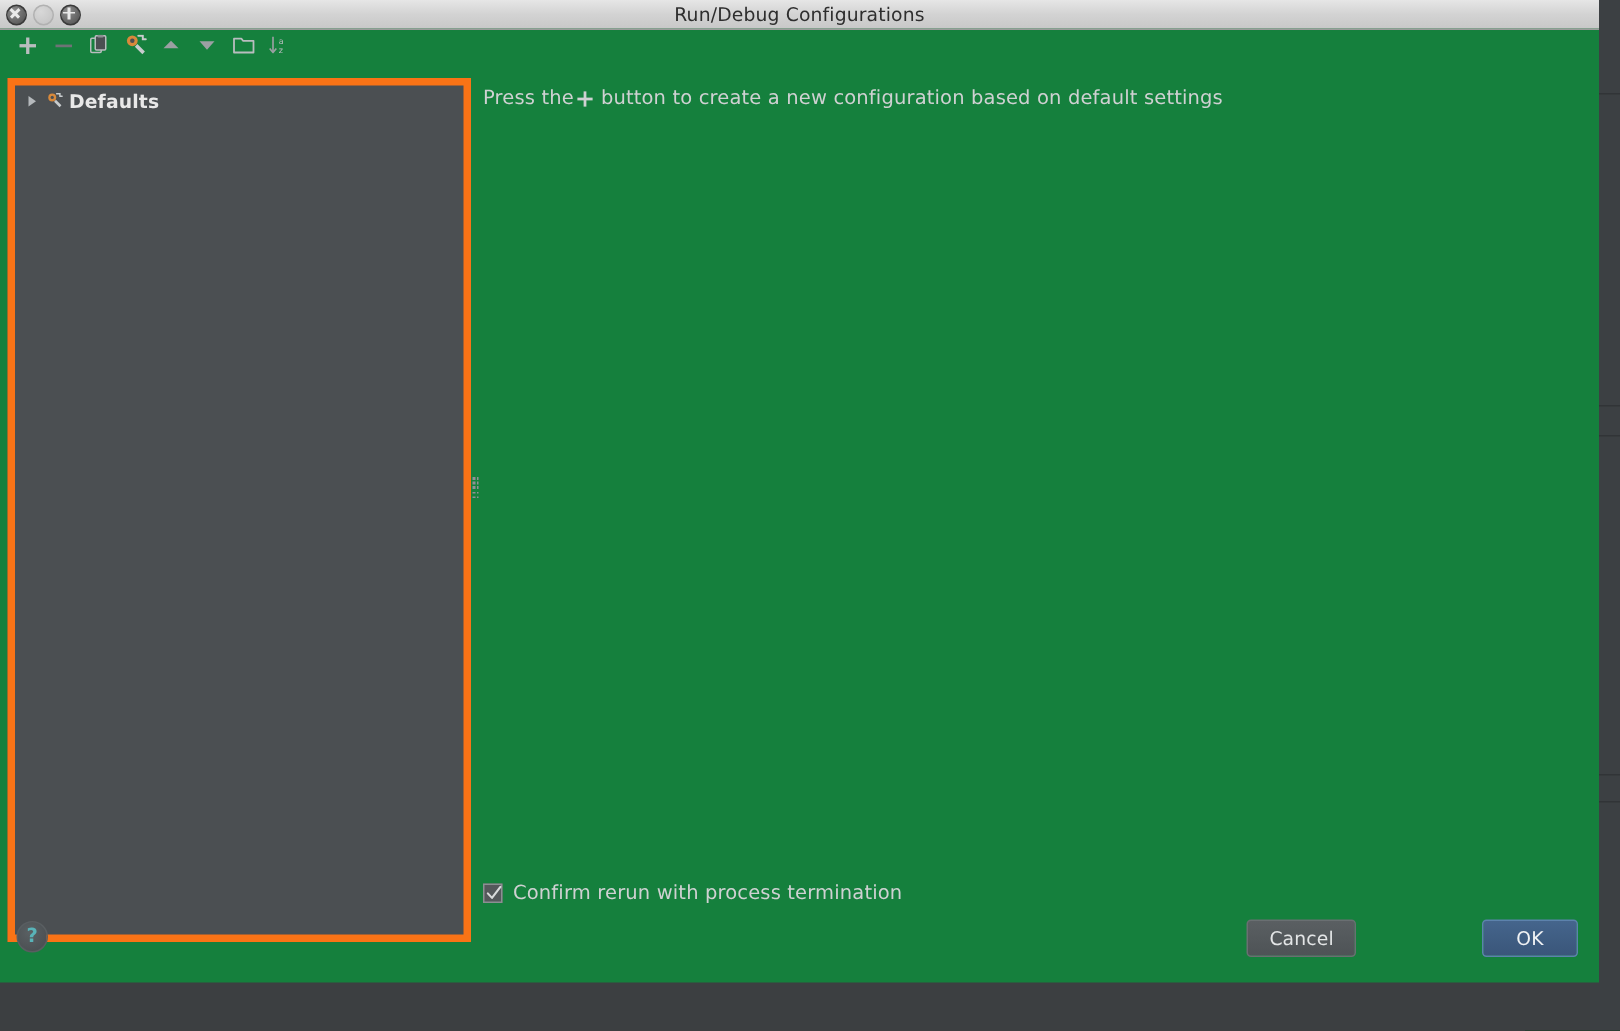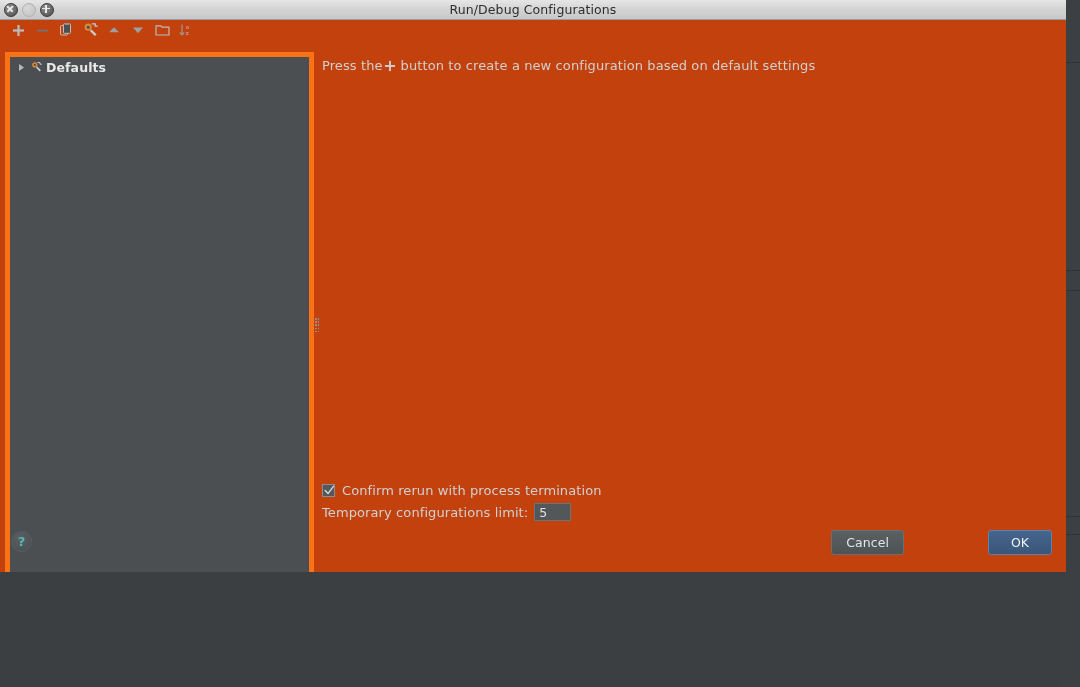--- a/index.html
+++ b/index.html
@@ -36,22 +36,22 @@
   .bg-strip .seam.s2 { top: 270px; }
   .bg-strip .seam.s3 { top: 290px; }
   .bg-strip .seam.s4 { top: 516px; }
   .bg-strip .seam.s5 { top: 534px; }
 
   
   .window {
     position: absolute;
     top: 0; left: 0;
     width: 1066px;
-    height: 572px;
-    background: #c2410c;
+    height: 655px;
+    background: #15803d;
     overflow: hidden;
   }
 
   
   .titlebar {
     position: relative;
     height: 19px;
     background: linear-gradient(to bottom, #e6e6e6 0%, #d3d3d3 50%, #c8c8c8 100%);
     border-bottom: 1px solid #9c9c9c;
     display: flex;
@@ -444,24 +444,20 @@
 
     <div class="opt-area" style="bottom:49px;">
       <div class="opt-row">
         <span class="checkbox">
           <svg width="13" height="13" viewBox="0 0 13 13">
             <path d="M2.2 6.6 L5.0 9.6 L10.6 2.2" fill="none" stroke="#d8dadb" stroke-width="1.4" stroke-linecap="round" stroke-linejoin="round"></path>
           </svg>
         </span>
         <span>Confirm rerun with process termination</span>
       </div>
-      <div class="opt-row">
-        <span>Temporary configurations limit:</span>
-        <input class="num-field" type="text" value="5" style="">
-      </div>
     </div>
 
     <div class="bottom-bar">
       <div class="help-btn">
         <span>?</span>
       </div>
       <div class="btn-group">
         <div class="dlg-btn normal">Cancel</div>
         <div class="dlg-btn disabled">Apply</div>
         <div class="dlg-btn primary">OK</div>

